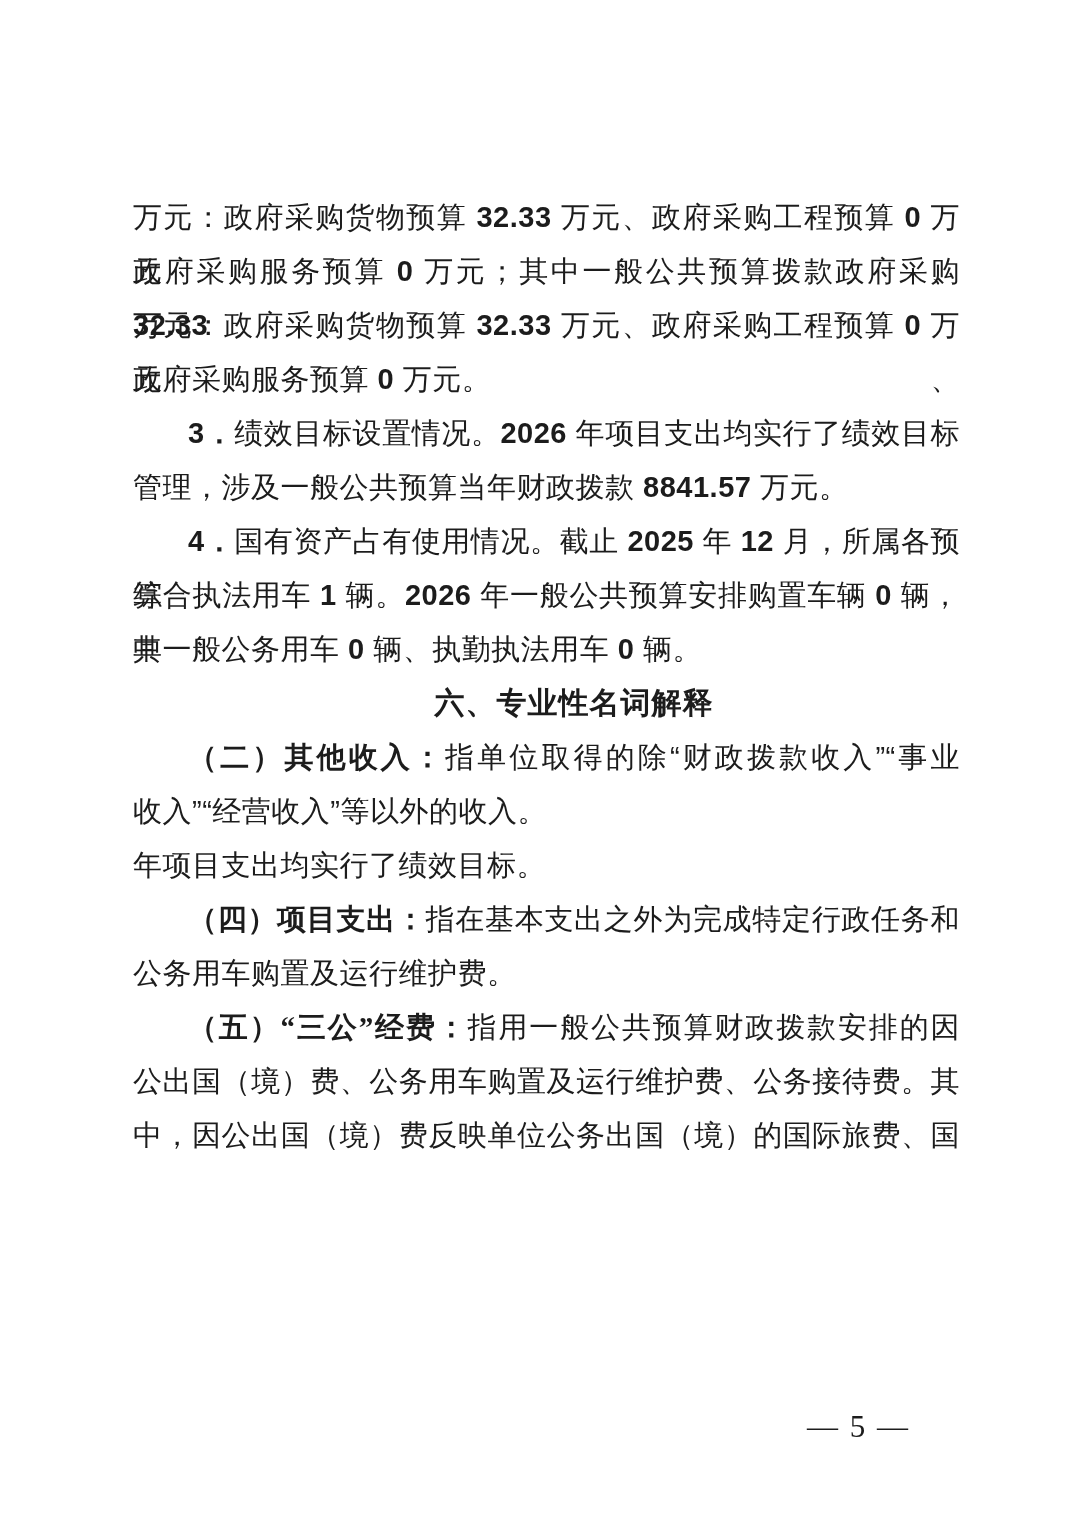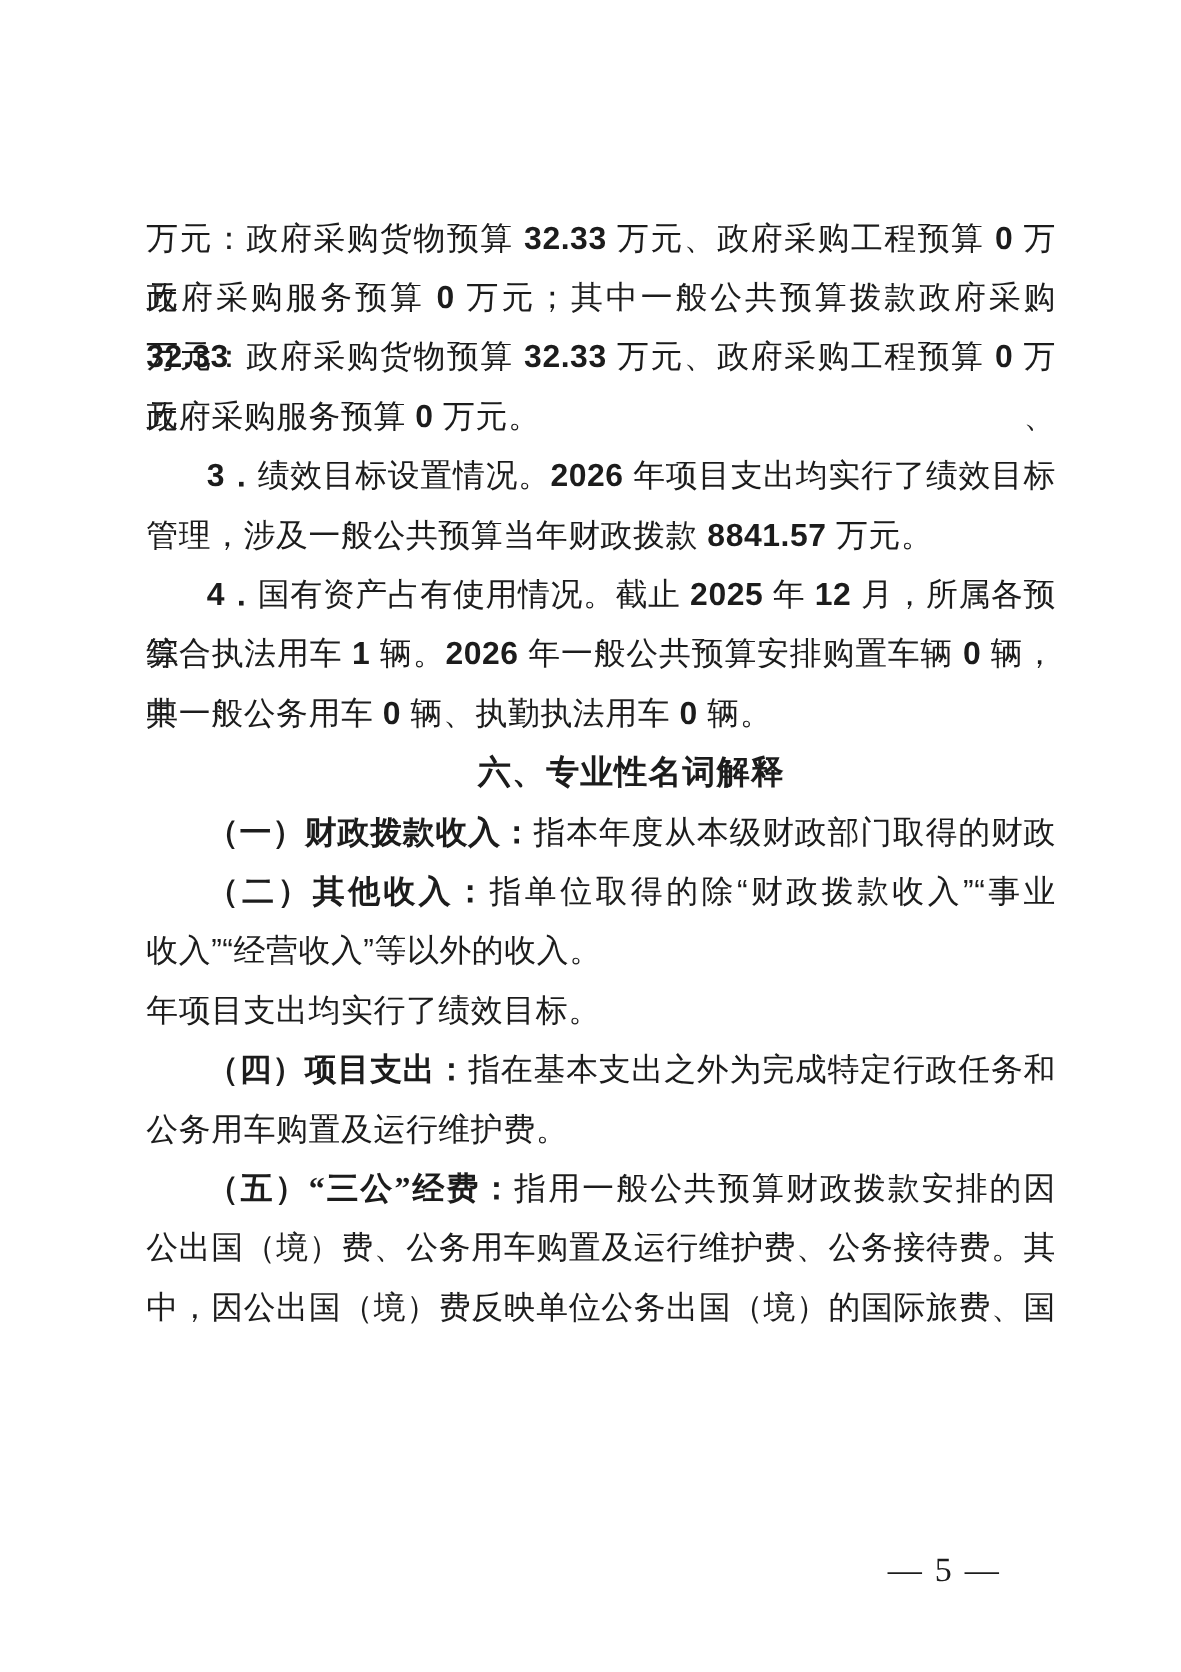--- a/index.html
+++ b/index.html
@@ -79,21 +79,20 @@
       <div class="line just"><span>万元：政府采购货物预算 </span><span class="n">32.33</span><span> 万元、政府采购工程预算 </span><span class="n">0</span><span> 万元、</span></div>
       <div class="line just"><span>政府采购服务预算 </span><span class="n">0</span><span> 万元；其中一般公共预算拨款政府采购 </span><span class="n">32.33</span></div>
       <div class="line just"><span>万元：政府采购货物预算 </span><span class="n">32.33</span><span> 万元、政府采购工程预算 </span><span class="n">0</span><span> 万元、</span></div>
       <div class="line"><span>政府采购服务预算 </span><span class="n">0</span><span> 万元。</span></div>
       <div class="line just indent"><span class="n">3．</span><span>绩效目标设置情况。</span><span class="n">2026</span><span> 年项目支出均实行了绩效目标</span></div>
       <div class="line"><span>管理，涉及一般公共预算当年财政拨款 </span><span class="n">8841.57</span><span> 万元。</span></div>
       <div class="line just indent"><span class="n">4．</span><span>国有资产占有使用情况。截止 </span><span class="n">2025</span><span> 年 </span><span class="n">12</span><span> 月，所属各预算</span></div>
       <div class="line just"><span>综合执法用车 </span><span class="n">1</span><span> 辆。</span><span class="n">2026</span><span> 年一般公共预算安排购置车辆 </span><span class="n">0</span><span> 辆，其</span></div>
       <div class="line"><span>中一般公务用车 </span><span class="n">0</span><span> 辆、执勤执法用车 </span><span class="n">0</span><span> 辆。</span></div>
       <div class="line indent heading"><span>六、专业性名词解释</span></div>
-      <div class="line just indent"><span class="b">（一）财政拨款收入：</span><span>指本年度从本级财政部门取得的财政</span></div>
       <div class="line just indent"><span class="b">（二）其他收入：</span><span>指单位取得的除“财政拨款收入”“事业</span></div>
       <div class="line"><span>收入”“经营收入”等以外的收入。</span></div>
       <div class="line"><span>年项目支出均实行了绩效目标。</span></div>
       <div class="line just indent"><span class="b">（四）项目支出：</span><span>指在基本支出之外为完成特定行政任务和</span></div>
       <div class="line"><span>公务用车购置及运行维护费。</span></div>
       <div class="line just indent"><span class="b">（五）“三公”经费：</span><span>指用一般公共预算财政拨款安排的因</span></div>
       <div class="line just"><span>公出国（境）费、公务用车购置及运行维护费、公务接待费。其</span></div>
       <div class="line just"><span>中，因公出国（境）费反映单位公务出国（境）的国际旅费、国</span></div>
     </div>
   <div class="page-footer">— 5 —</div>

